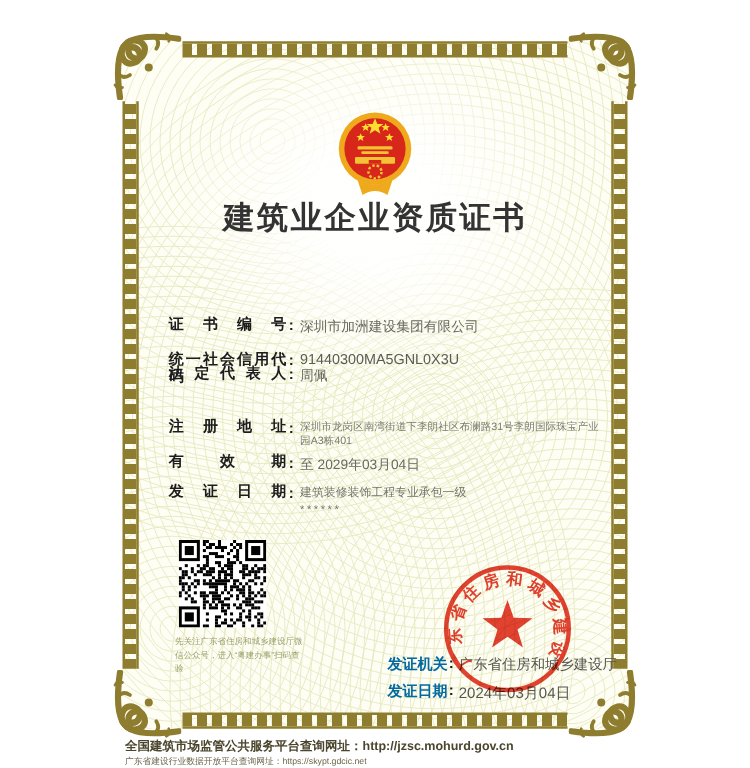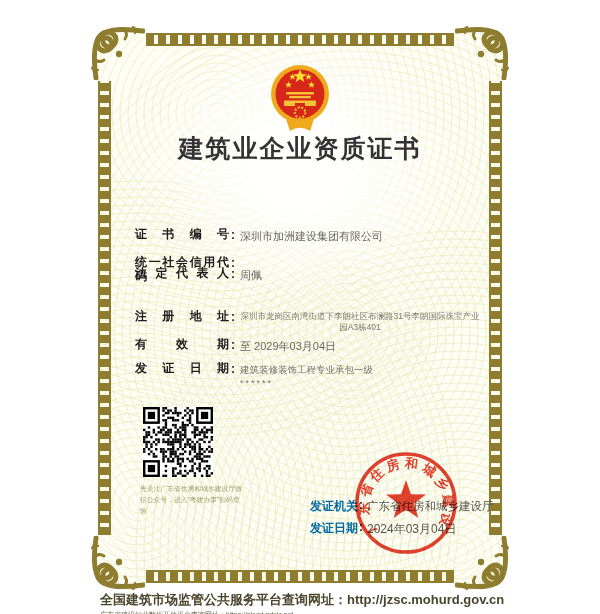--- a/index.html
+++ b/index.html
@@ -25,54 +25,54 @@
     border-left:2px solid #8e7d2f; border-right:2px solid #8e7d2f;
     background:repeating-linear-gradient(0deg,#8e7d2f 0 8px, transparent 8px 12px); }
   .lad-v.left { left:0; } .lad-v.right { right:0; }
   .corner { position:absolute; width:56px; height:56px; z-index:2; }
   .corner.tl { left:-9px; top:-9px; }
   .corner.tr { right:-9px; top:-9px; transform:scaleX(-1); }
   .corner.bl { left:-9px; bottom:-9px; transform:scaleY(-1); }
   .corner.br { right:-9px; bottom:-9px; transform:scale(-1,-1); }
 
   
-  .content { position:absolute; inset:0; z-index:3; }
+  .content { position:absolute; inset:0; z-index:3;margin-top:25px; }
   .emblem { position:absolute; left:171px; top:27px; }
   .title { position:absolute; left:0; top:99px; width:404px; text-align:center;
     font-size:25px; font-weight:700; color:#333; letter-spacing:2px; }
   .certno { position:absolute; left:212px; top:151px; white-space:nowrap;
     font-size:12px; }
   .certno .lab { font-weight:700; color:#222; }
   .certno .val { font-size:13px; color:#3f3f3f; margin-left:3px; }
 
   .frow { position:absolute; left:37px; display:flex; align-items:flex-start; }
   .flabel { display:inline-block; width:94px; font-size:12px; font-weight:700; color:#1c1c1c;
     text-align:justify; text-align-last:justify; line-height:1.15; }
   .fcolon { font-size:12px; font-weight:700; color:#1c1c1c; margin:0 5px 0 2px; }
   .fval { font-size:11px; color:#68685e; padding-top:1px; }
   .fval.code { font-size:11.5px; color:#5c5c55; }
-  .fval.addr { font-size:8.5px; width:240px; line-height:1.3; color:#7b7b6f;text-align:center; }
+  .fval.addr { font-size:8.5px; width:240px; line-height:1.3; color:#7b7b6f; }
   .fval.grade { font-size:9.5px; color:#73736a; line-height:1.4; }
   .stars-line { letter-spacing:2px; font-size:9px; }
 
   .qr-box { position:absolute; left:45px; top:374px; width:70px; height:70px; background:#fff; }
   .qr-caption { position:absolute; left:42px; top:451px; width:102px;
     font-size:6.8px; line-height:1.6; color:#9ca06e; }
 
   .issue-row { position:absolute; left:212px; white-space:nowrap; display:flex; align-items:flex-start; }
   .issue-row .ilab { font-size:12px; font-weight:700; color:#0369a1; }
   .issue-row .icolon { font-size:12px; font-weight:700; color:#1c1c1c; margin:0 4px 0 1px; }
   .issue-row .ival { font-size:11.5px; color:#55554e; padding-top:1px; }
   .issue-row .ival.date { font-size:12px; color:#55554e; }
 
   .seal { position:absolute; left:252px; top:414px; z-index:4;
     mix-blend-mode:multiply; opacity:.92; }
 
   .footer { position:absolute; left:100px; top:590px; line-height:1.5; }
-  .footer .f1 { font-size:13px; font-weight:700; color:#4a452c; }
+  .footer .f1 { font-size:10px; font-weight:700; color:#4a452c; }
   .footer .f2 { font-size:7px; color:#6b654a; }
 </style>
 </head>
 <body>
 
 <div class="page">
   <div class="cert">
 
     <svg class="guilloche" width="404" height="550">
         <rect width="404" height="550" fill="#fffef4"></rect>
@@ -312,20 +312,21 @@
 
 
       <div class="frow" style="top:195px">
         <span class="flabel">证书编号</span>
         <span class="fcolon">:</span>
         <span class="fval">深圳市加洲建设集团有限公司</span>
       </div>
       <div class="frow" style="top:223px">
         <span class="flabel">统一社会信用代码</span>
         <span class="fcolon">:</span>
+        <span class="fval code">91440300MA5GNL0X3U</span>
       </div>
       <div class="frow" style="top:234px">
         <span class="flabel">法定代表人</span>
         <span class="fcolon">:</span>
         <span class="fval">周佩</span>
       </div>
       <div class="frow" style="top:277px">
         <span class="flabel">注册地址</span>
         <span class="fcolon">:</span>
         <span class="fval addr">深圳市龙岗区南湾街道下李朗社区布澜路31号李朗国际珠宝产业园A3栋401</span>

